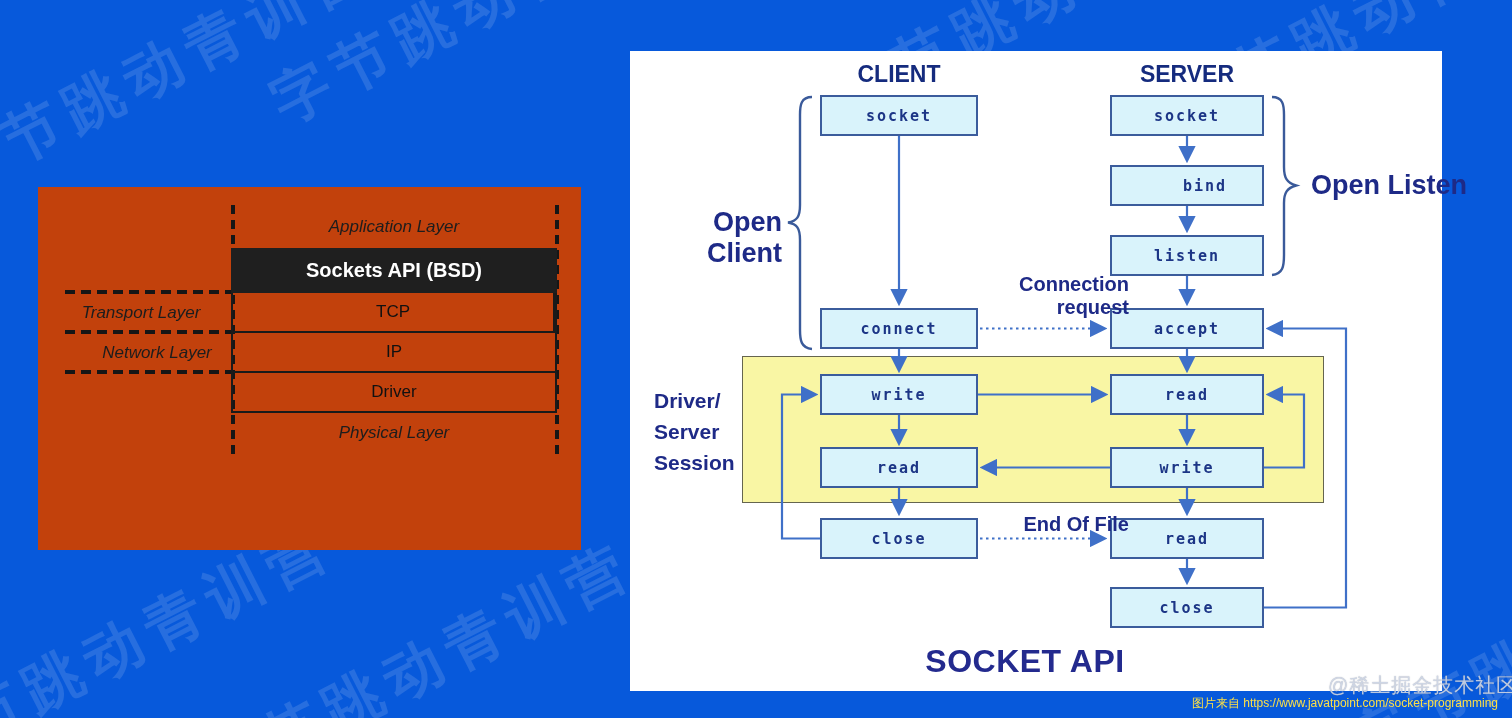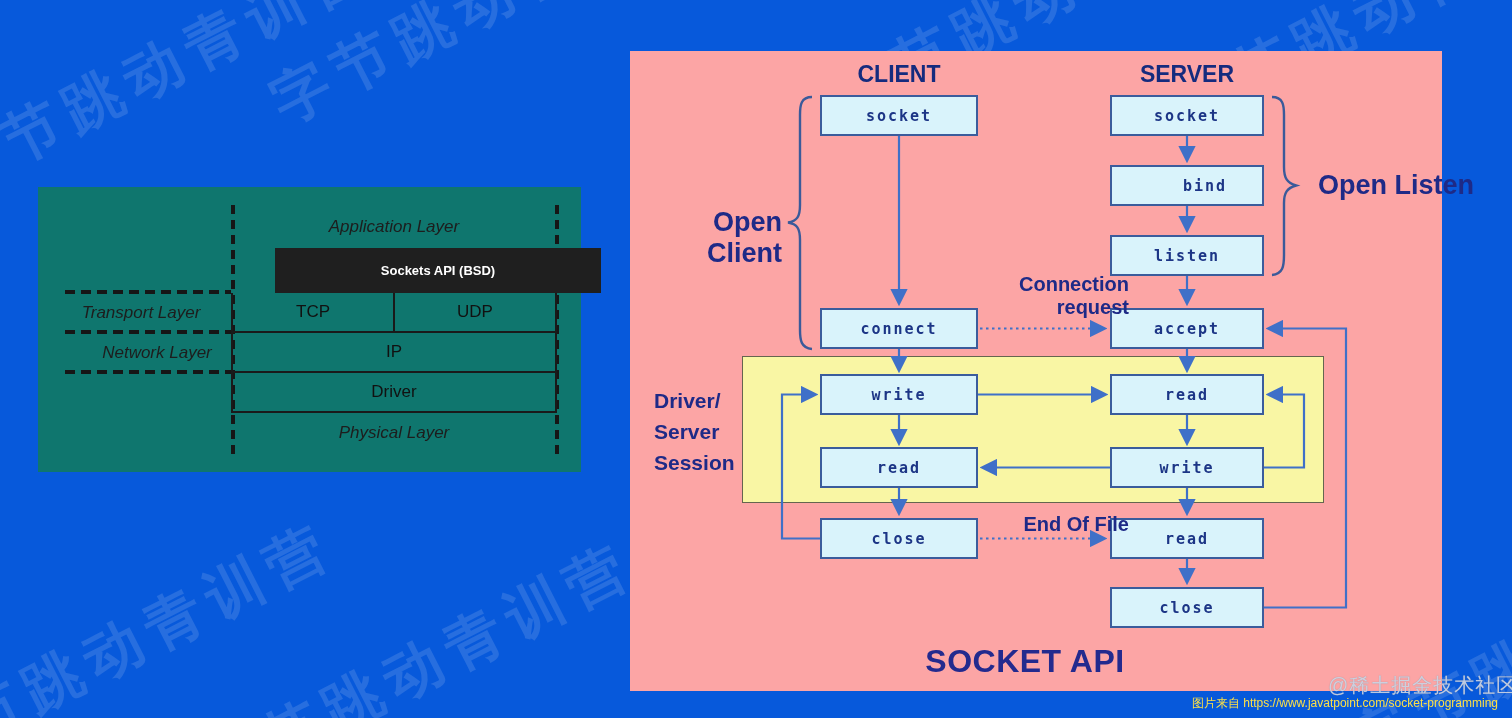--- a/index.html
+++ b/index.html
@@ -9,29 +9,29 @@
     font-family:"Liberation Sans","DejaVu Sans",sans-serif;
   }
   
   .wm{
     position:absolute;font-size:58px;font-weight:700;letter-spacing:10px;
     color:rgba(255,255,255,0.13);transform:rotate(-27deg);
     white-space:nowrap;font-family:"DejaVu Sans",sans-serif;pointer-events:none;
   }
   
   .panel{position:absolute;}
-  .layers-panel{left:38px;top:187px;width:543px;height:285px;background:#0f766e;}
-  .flow-panel{left:630px;top:51px;width:812px;height:640px;background:#fca5a5;}
+  .layers-panel{left:38px;top:187px;width:543px;height:363px;background:#c2410c;}
+  .flow-panel{left:630px;top:51px;width:812px;height:640px;background:#ffffff;}
   
   .lp-abs{position:absolute;box-sizing:border-box;}
   .lp-label{font-style:italic;font-size:17px;color:#1d1d1d;text-align:center;}
   .dashH{height:3.5px;background:repeating-linear-gradient(90deg,#161616 0 10px,transparent 10px 16px);}
   .dashV{width:3.5px;background:repeating-linear-gradient(180deg,#161616 0 9px,transparent 9px 15px);}
   .api-bar{left:193px;top:61px;width:326px;height:45px;background:#1f1f1f;color:#fff;
-    display:flex;align-items:center;justify-content:center;font-size:13px;font-weight:600;margin-left:44px;}
+    display:flex;align-items:center;justify-content:center;font-size:20px;font-weight:600;}
   .ltable{left:193px;top:106px;width:326px;height:120px;border:2px solid #1a1a1a;border-top:none;
     display:flex;flex-direction:column;font-size:17px;color:#111;}
   .lrow{display:flex;flex:1;border-bottom:2px solid #1a1a1a;}
   .lrow:last-child{border-bottom:none;}
   .lcell{display:flex;align-items:center;justify-content:center;flex:1;}
   .lcell.split{border-right:2px solid #1a1a1a;}
   
   .fp-abs{position:absolute;box-sizing:border-box;}
   .col-header{font-size:23px;font-weight:800;color:#152b7e;text-align:center;width:160px;}
   .fnode{
@@ -39,21 +39,21 @@
     box-sizing:border-box;display:flex;align-items:center;justify-content:center;
     font-family:"DejaVu Sans Mono",monospace;font-weight:700;font-size:15px;
     letter-spacing:2px;color:#1c3586;
   }
   .fnode.client{left:190px;width:158px;}
   .fnode.server{left:480px;width:154px;}
   .session-box{left:112px;top:305px;width:582px;height:147px;background:#f9f6a4;border:1.5px solid #65654f;}
   .flow-svg{position:absolute;left:0;top:0;pointer-events:none;}
   .navy{color:#1e2a87;font-weight:800;}
   .open-client{left:2px;top:156px;width:150px;font-size:27px;text-align:right;}
-  .open-listen{left:674px;top:119px;width:170px;font-size:27px;text-align:right;}
+  .open-listen{left:674px;top:119px;width:170px;font-size:27px;text-align:center;}
   .midlabel{width:170px;left:329px;text-align:right;font-size:20px;font-weight:700;color:#1e2a87;line-height:23px;}
   .session-label{left:24px;top:334px;font-size:21px;font-weight:700;color:#1e2a87;line-height:31px;}
   .flow-title{left:245px;top:592px;width:300px;text-align:center;font-size:32px;font-weight:800;
     letter-spacing:0.5px;color:#232a8e;}
   
   .community-wm{
     position:absolute;left:1328px;top:672px;font-size:20px;letter-spacing:1px;
     color:rgba(214,222,238,0.82);text-shadow:0 0 1px rgba(120,125,140,0.7);white-space:nowrap;
   }
   .source-caption{
@@ -78,21 +78,20 @@
     <div class="lp-abs dashV" style="left:193px;top:18px;height:255px;"></div>
     <div class="lp-abs dashV" style="left:517px;top:18px;height:255px;"></div>
 
     <div class="lp-abs lp-label" style="left:193px;top:30px;width:326px;">Application Layer</div>
 
     <div class="lp-abs api-bar">Sockets API (BSD)</div>
 
     <div class="lp-abs ltable">
       <div class="lrow">
         <div class="lcell split">TCP</div>
-        <div class="lcell">UDP</div>
       </div>
       <div class="lrow">
         <div class="lcell">IP</div>
       </div>
       <div class="lrow">
         <div class="lcell">Driver</div>
       </div>
     </div>
 
     <div class="lp-abs dashH" style="left:27px;top:103px;width:166px;"></div>

